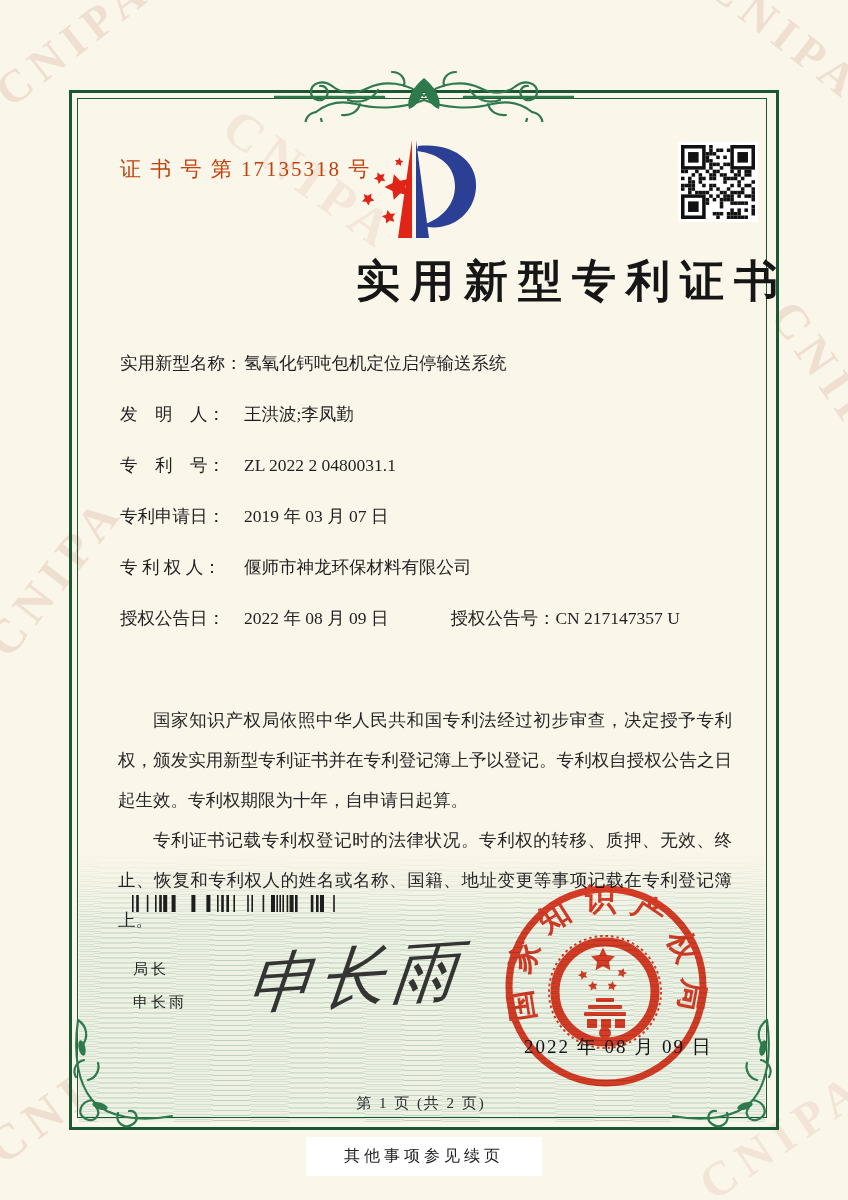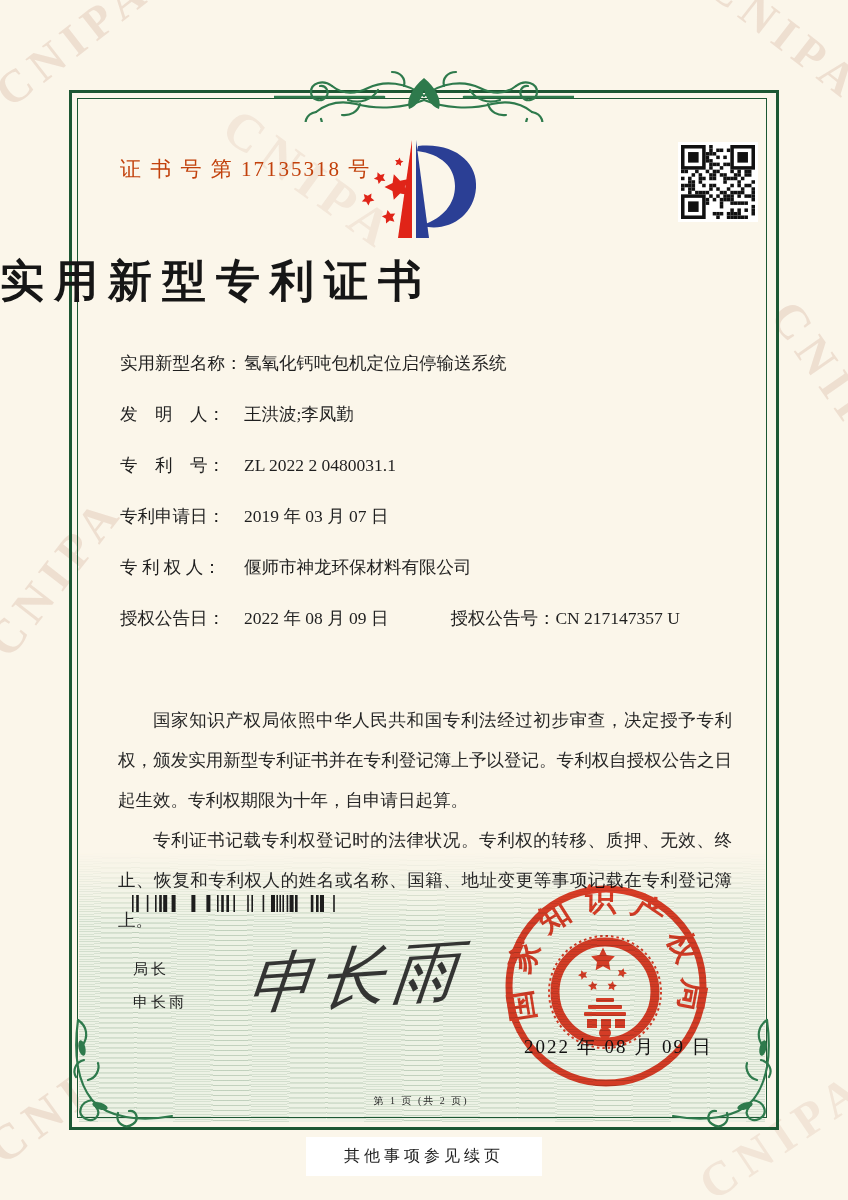--- a/index.html
+++ b/index.html
@@ -58,21 +58,21 @@
     font-size:21px;color:#c2410c;letter-spacing:2px;
   }
   .logo{position:absolute;left:352px;top:138px;}
   .qr-box{
     position:absolute;left:678px;top:142px;width:80px;height:80px;
     background:#ffffff;
   }
   .qr-box svg{position:absolute;left:3px;top:3px;}
   .title{
     position:absolute;left:0;top:252px;width:788px;
-    text-align:left;
+    text-align:right;
     font-family:"Liberation Sans", sans-serif;
     font-size:44px;font-weight:700;color:#161616;
     letter-spacing:10px;
   }
   
   .fields{position:absolute;left:120px;top:352px;width:620px;font-size:17.5px;color:#1f1f1f;}
   .field-row{display:flex;margin-bottom:28px;line-height:23px;}
   .field-label{flex:0 0 124px;white-space:nowrap;}
   .field-value{white-space:nowrap;}
   .grant-row{display:flex;line-height:23px;}
@@ -95,21 +95,21 @@
     letter-spacing:6px;font-style:italic;white-space:nowrap;
     opacity:0.88;
   }
   .seal{position:absolute;left:500px;top:880px;mix-blend-mode:multiply;}
   .seal-date{
     position:absolute;left:524px;top:1034px;
     font-size:19px;color:#111;letter-spacing:2px;white-space:nowrap;
   }
   .page-footer{
     position:absolute;left:69px;top:1094px;width:704px;
-    text-align:center;font-size:10px;color:#2b2b2b;letter-spacing:2px;
+    text-align:center;font-size:15px;color:#2b2b2b;letter-spacing:2px;
   }
   .note-box{
     position:absolute;left:50%;top:1137px;transform:translateX(-50%);
     background:#ffffff;padding:9px 38px;
     font-size:16px;color:#222;letter-spacing:4px;white-space:nowrap;
   }
   .hidden-defs{position:absolute;width:0;height:0;overflow:hidden;}
 </style>
 </head>
 <body>

